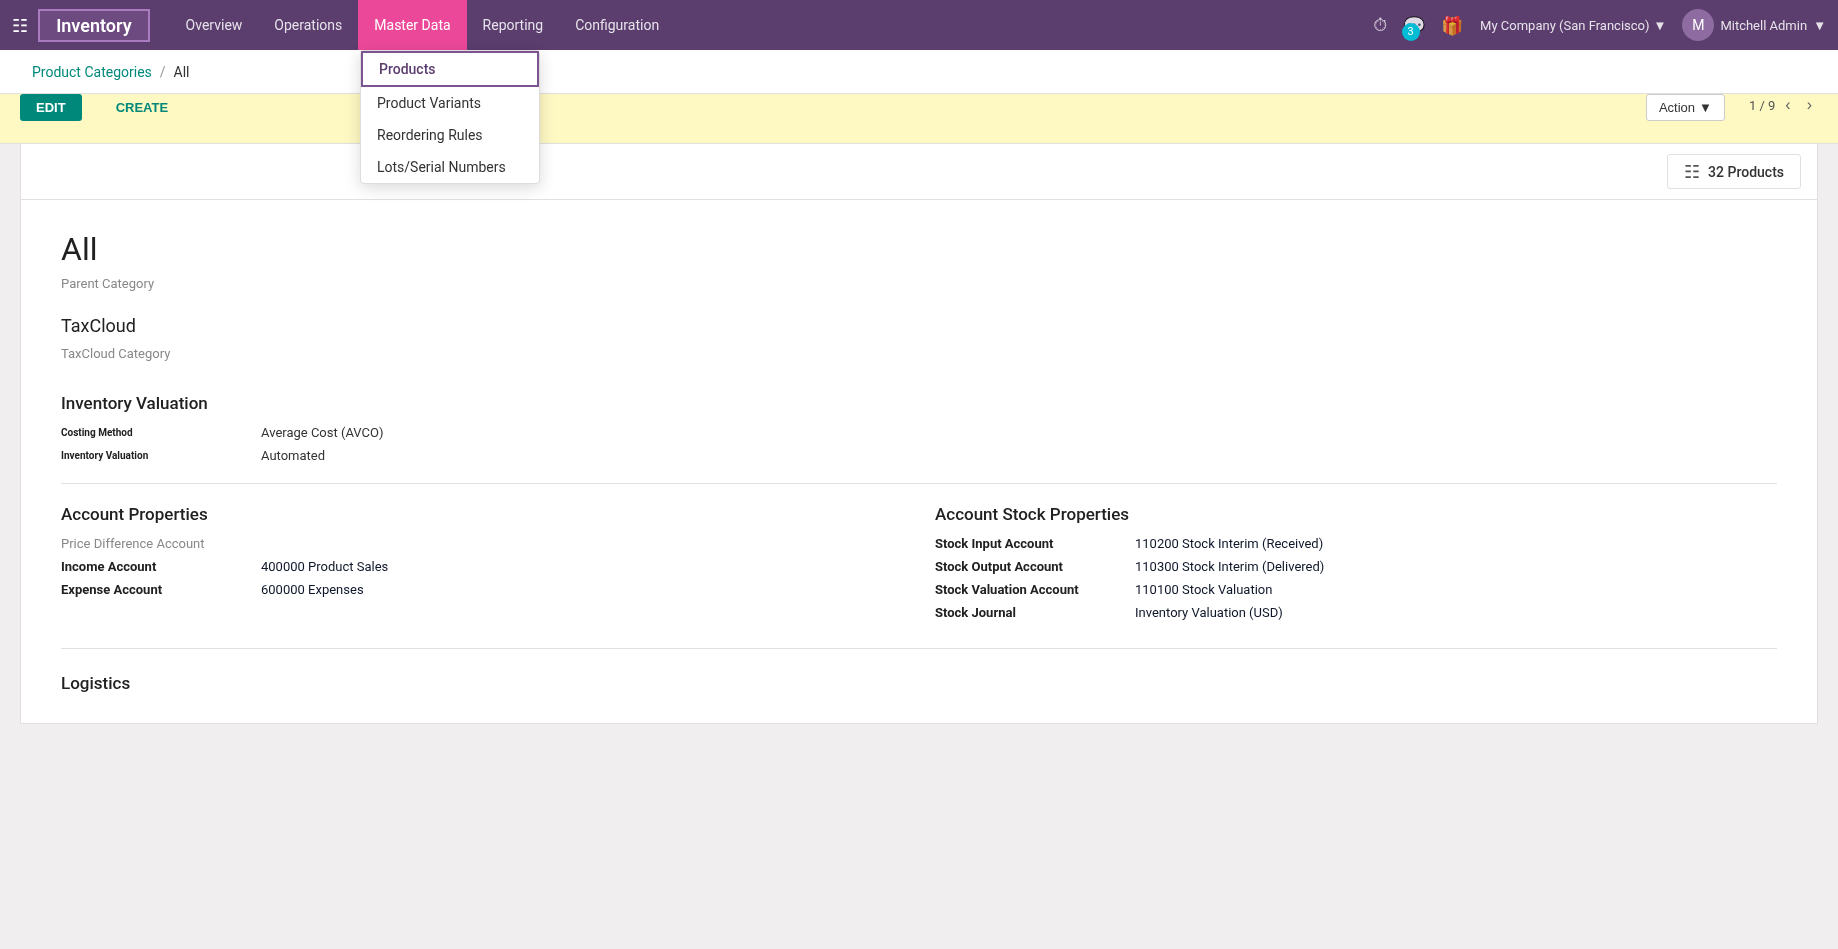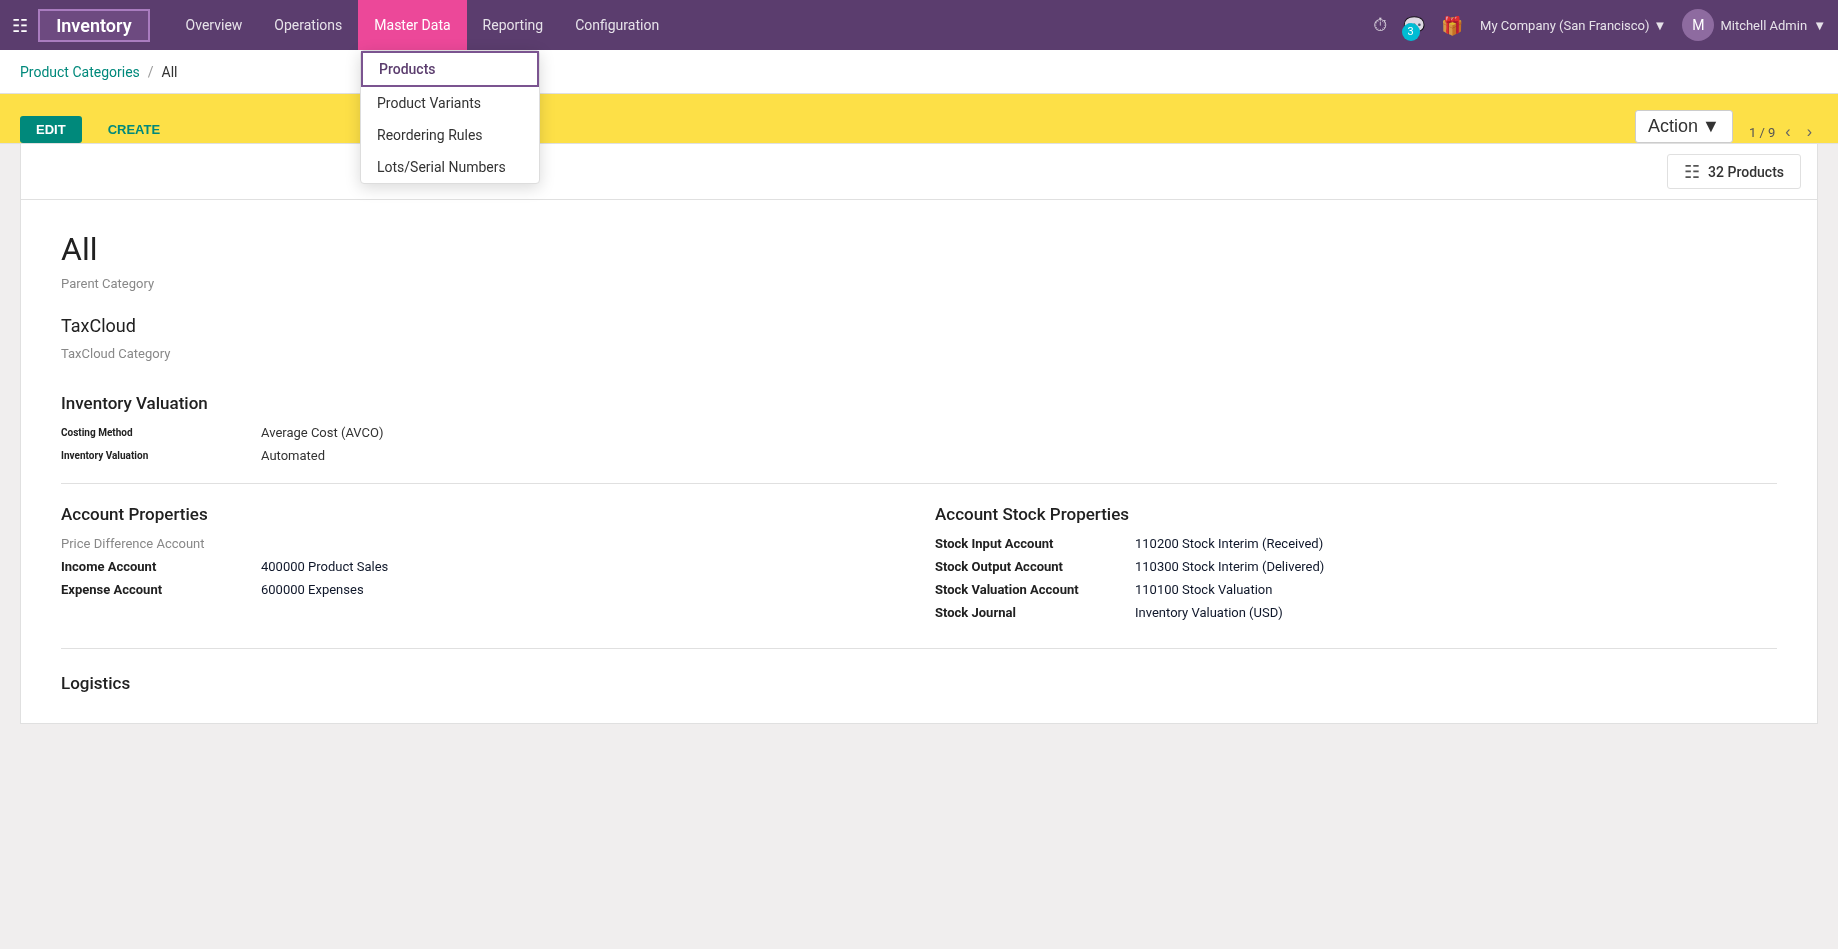--- a/index.html
+++ b/index.html
@@ -101,48 +101,48 @@
       align-items: center;
       justify-content: center;
       color: white;
       font-size: 14px;
     }
 
     
     .subheader {
       background: white;
       border-bottom: 1px solid #e0e0e0;
-      padding: 0 20px;
+      padding: 0 32px;
       display: flex;
       align-items: center;
       height: 44px;
       position: relative;
       z-index: 50;
     }
     .breadcrumb {
       display: flex;
       align-items: center;
       gap: 8px;
       flex: 1;
       font-size: 14px;
       color: #555;
     }
     .breadcrumb-item { color: #00897b; cursor: pointer; }
     .breadcrumb-sep { color: #999; }
     .breadcrumb-current { color: #333; }
 
     
     .toolbar {
-      background: #fde047;
+      background: #fef9c3;
       border-bottom: 1px solid #e0e0e0;
       padding: 0 20px;
       display: flex;
-      align-items: flex-end;
+      align-items: flex-start;
       height: 50px;
-      gap: 16px;
+      gap: 24px;
       position: relative;
       z-index: 50;
     }
     .btn-edit {
       background: #00897b;
       color: white;
       border: none;
       padding: 6px 16px;
       border-radius: 3px;
       cursor: pointer;
@@ -159,21 +159,21 @@
       font-weight: 600;
     }
     .toolbar-spacer { flex: 1; }
     .btn-action {
       color: #333;
       background: white;
       border: 1px solid #ccc;
       padding: 5px 12px;
       border-radius: 3px;
       cursor: pointer;
-      font-size: 18px;
+      font-size: 13px;
       display: flex;
       align-items: center;
       gap: 4px;
       margin-left: 11px;
     }
     .pagination-ctrl {
       display: flex;
       align-items: center;
       gap: 4px;
       font-size: 13px;

